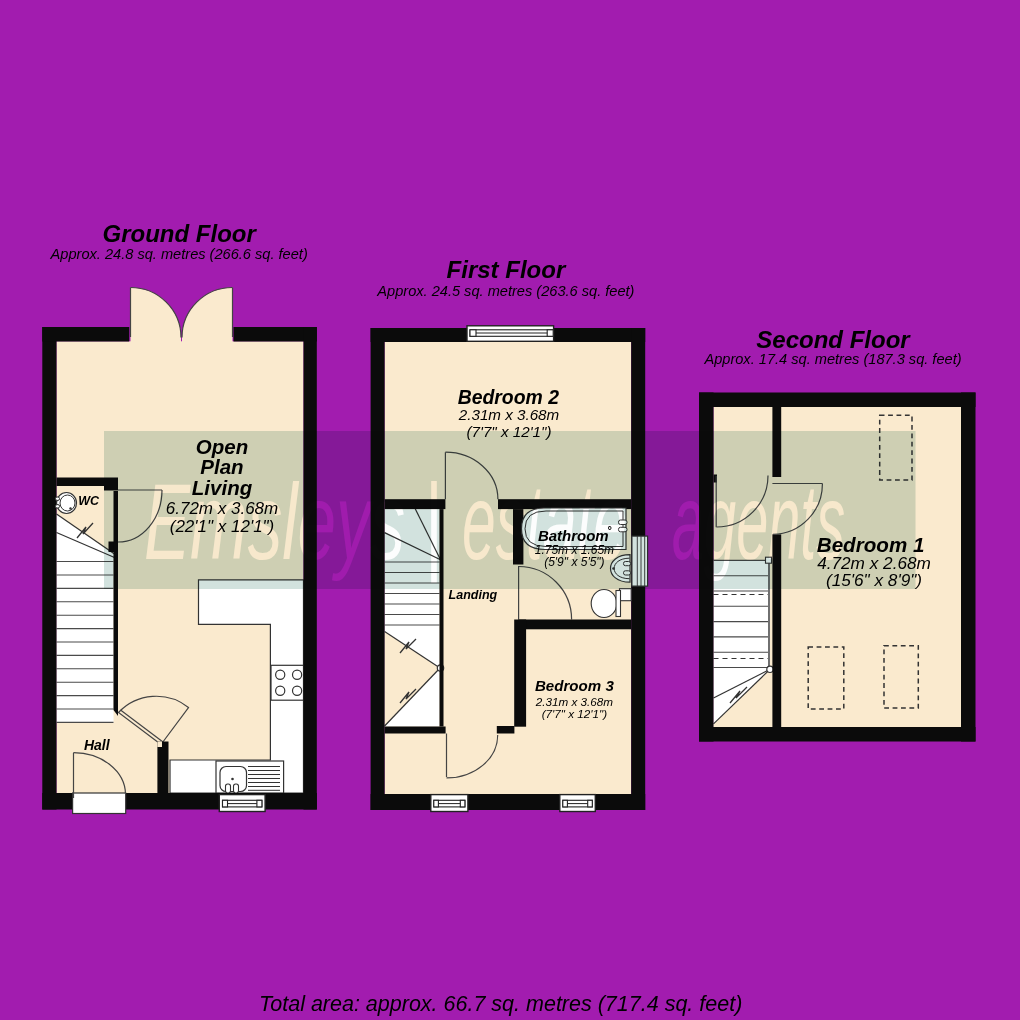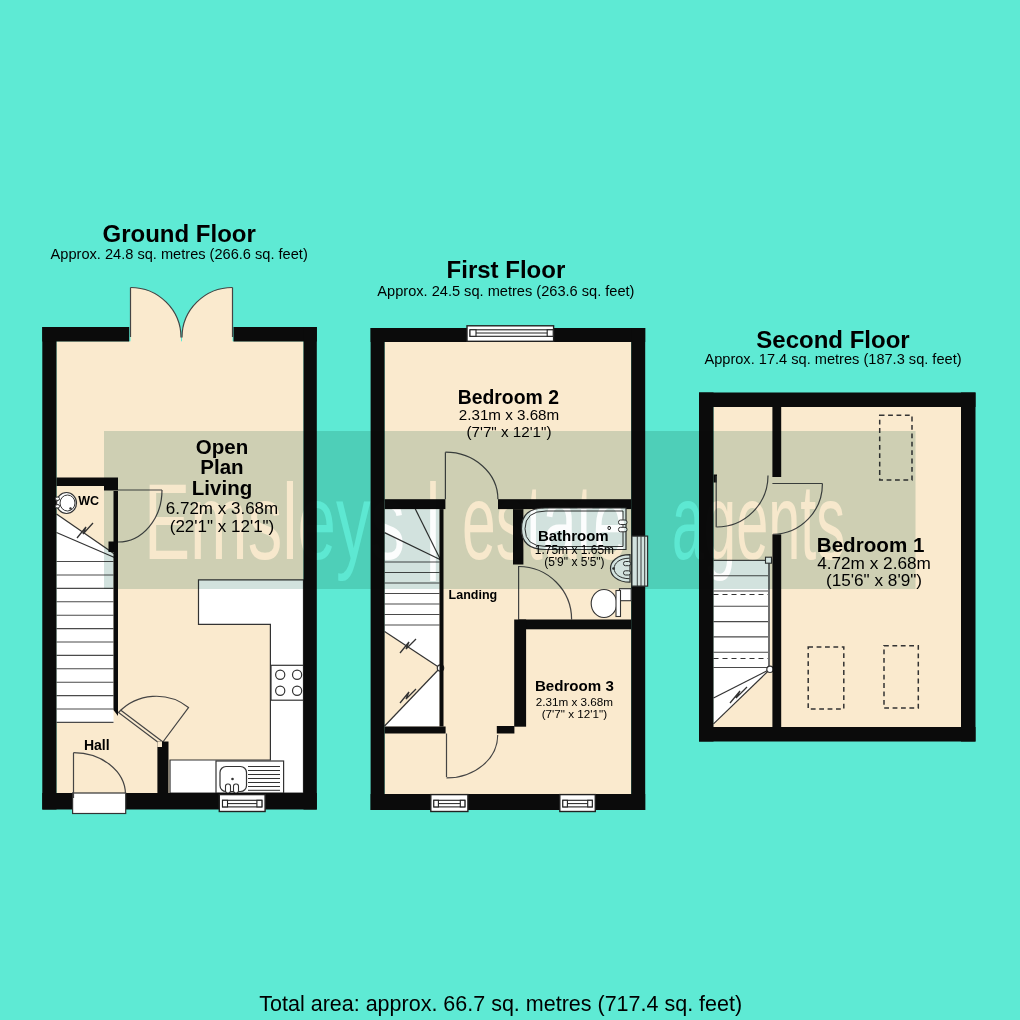--- a/index.html
+++ b/index.html
@@ -1,16 +1,16 @@
 <!DOCTYPE html>
 <html><head>
 <meta charset="utf-8">
 <style>
   html,body{margin:0;padding:0;background:#ffffff;}
-  .page{position:relative;width:1020px;height:1020px;background:#5eead4;font-family:"Liberation Sans", sans-serif;}
+  .page{position:relative;width:1020px;height:1020px;background:#a21caf;font-family:"Liberation Sans", sans-serif;font-style:italic;}
   svg text{font-family:"Liberation Sans", sans-serif;fill:#000;}
   .ttl{font-weight:bold;font-size:24px;}
   .sub{font-size:14.6px;}
   .room{font-weight:bold;font-size:20.5px;}
   .dim{font-size:17px;}
 </style>
 </head>
 <body>
 <div class="page">
 <svg width="1020" height="1020" viewBox="0 0 1020 1020">

